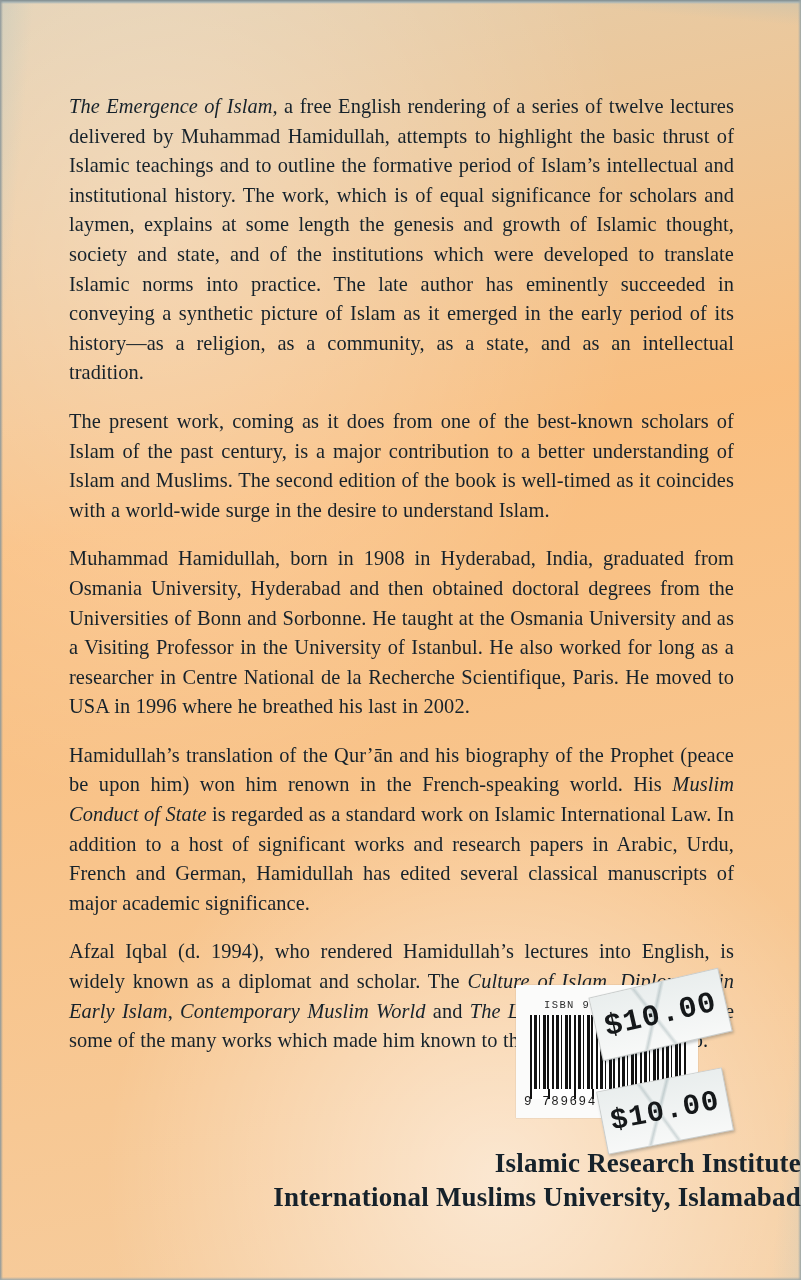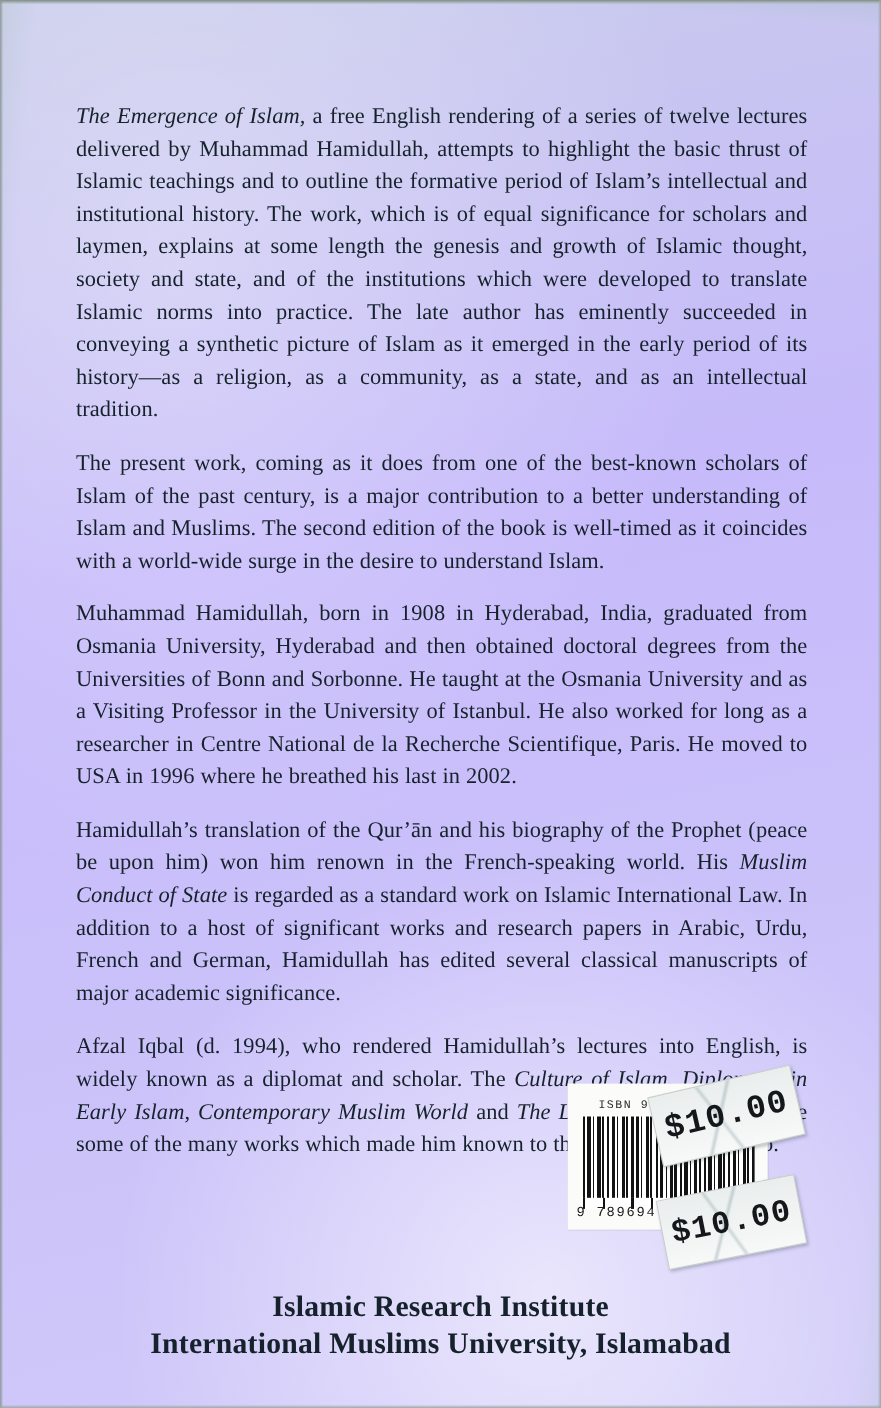--- a/index.html
+++ b/index.html
@@ -10,21 +10,21 @@
   }
   body {
     font-family: "Liberation Serif", "DejaVu Serif", serif;
   }
 
   #cover {
     position: relative;
     width: 801px;
     height: 1280px;
     overflow: hidden;
-    background: #c4b5fd;
+    background: #fdba74;
     box-sizing: border-box;
   }
 
   
   #cover .paper-tint-a {
     position: absolute;
     inset: 0;
     background:
       radial-gradient(ellipse 70% 45% at 62% 92%, rgba(255,255,255,0.55) 0%, rgba(255,255,255,0.0) 70%),
       radial-gradient(ellipse 80% 60% at 20% 18%, rgba(255,255,255,0.30) 0%, rgba(255,255,255,0.0) 75%),
@@ -205,22 +205,22 @@
     height: 62px;
     transform: rotate(-11deg);
   }
   #sticker-lower .price-text { font-size: 29px; }
 
   
   .publisher {
     position: absolute;
     left: 0;
     right: 0;
-    top: 1170px;
-    text-align: center;
+    top: 1146px;
+    text-align: right;
     z-index: 5;
   }
   .publisher .line {
     font-family: "Liberation Serif", "DejaVu Serif", serif;
     font-weight: 700;
     color: #16222b;
     letter-spacing: 0.2px;
   }
   .publisher .line-1 { font-size: 27px; line-height: 34px; }
   .publisher .line-2 { font-size: 27px; line-height: 34px; }

